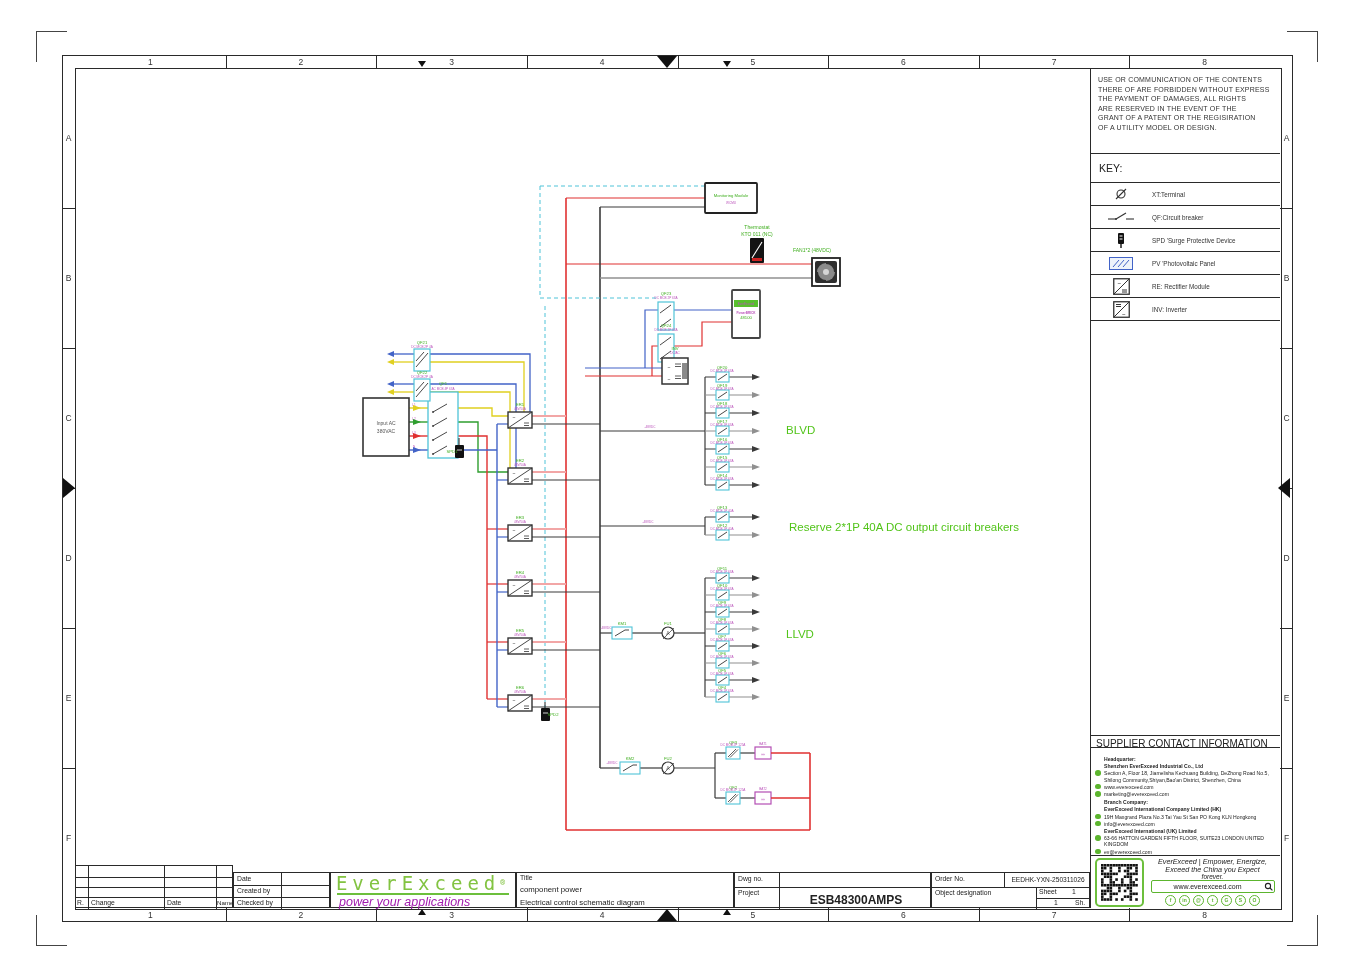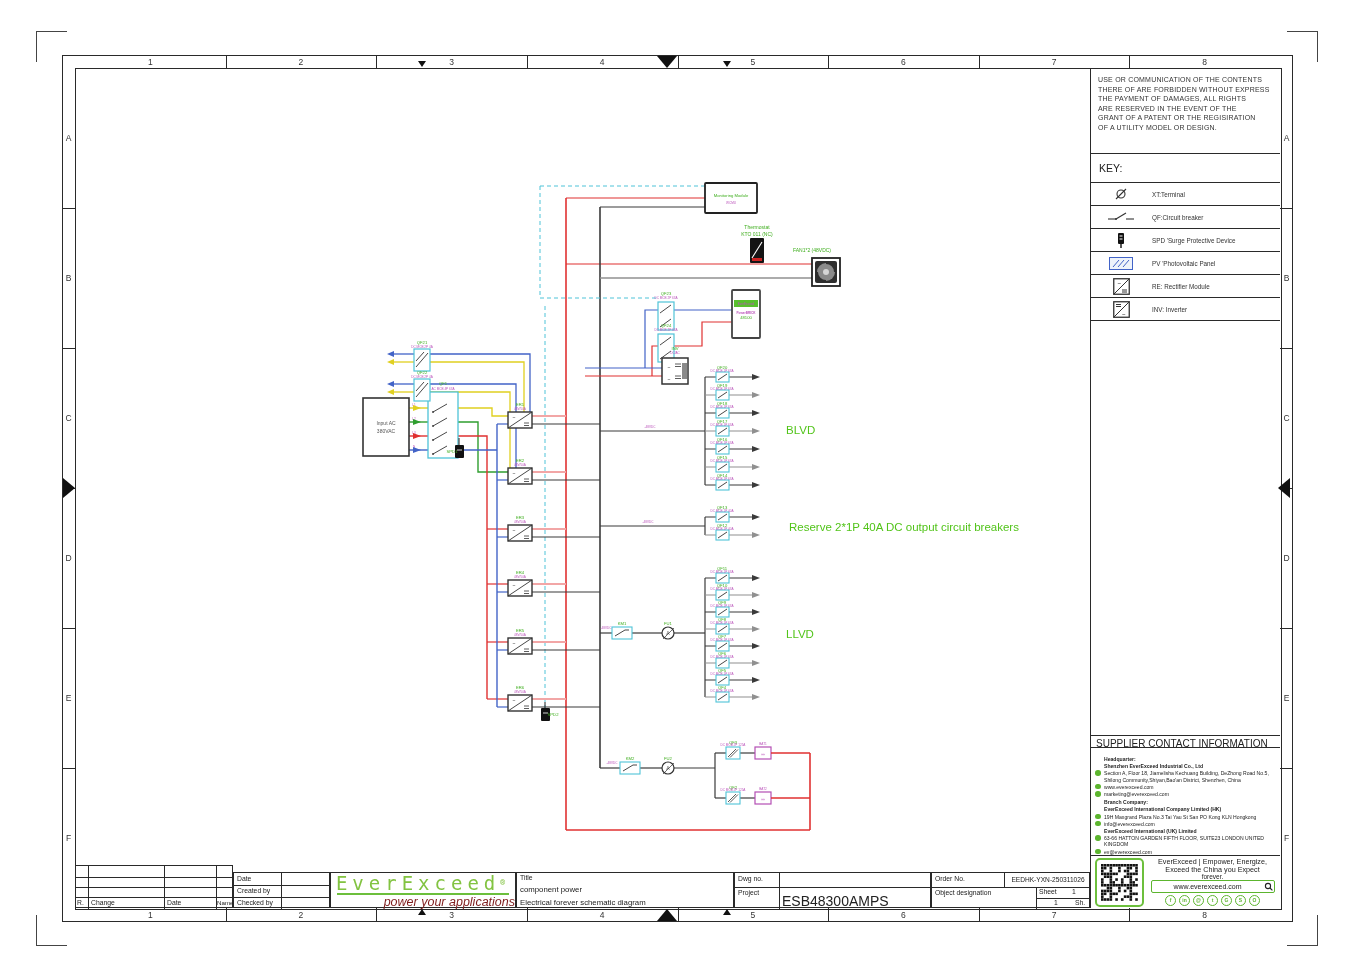--- a/index.html
+++ b/index.html
@@ -33,36 +33,36 @@
   .sline.hdr{font-weight:bold;margin-top:2px;}
   .sline.co{font-weight:bold;}
   .sline .dot{position:absolute;left:-9px;top:0px;width:5.5px;height:5.5px;border-radius:50%;
               background:#5cb52e;color:#fff;font-size:4px;text-align:center;line-height:5.5px;}
   
   .branding{left:1090px;top:855px;width:190px;height:53px;border-top:1px solid #2a2a2a;
             display:flex;align-items:center;box-sizing:border-box;padding:2px;}
   .qr-wrap{width:45px;height:45px;border:2px solid #6cbf3c;border-radius:5px;margin:0 3px;
            display:flex;align-items:center;justify-content:center;background:#fff;}
   .brand-right{flex:1;display:flex;flex-direction:column;align-items:center;}
-  .tagline{font-size:7.2px;line-height:7.6px;color:#222;text-align:left;white-space:nowrap;}
+  .tagline{font-size:7.2px;line-height:7.6px;color:#222;text-align:left;white-space:nowrap;font-style:italic;}
   .searchbar{margin-top:1px;width:122px;height:11px;border:1.5px solid #5cb52e;border-radius:2px;
              display:flex;align-items:center;background:#fff;}
   .searchbar .url{flex:1;text-align:center;font-size:7px;color:#222;}
   .socials{display:flex;gap:3px;margin-top:2px;}
   .soc{width:9px;height:9px;border-radius:50%;border:1px solid #5cb52e;color:#5cb52e;
        font-size:5px;line-height:9px;text-align:center;font-weight:bold;background:#fff;}
   
   .tb{box-sizing:border-box;border:1px solid #2a2a2a;position:absolute;background:#fff;}
   .tb-label{font-size:6.8px;color:#222;}
   .cell-line{position:absolute;background:#2a2a2a;}
   .logo-name{font-family:"DejaVu Sans Mono",monospace;font-size:19px;letter-spacing:5px;
              color:#82c341;text-align:center;line-height:20px;}
   .logo-reg{font-size:8px;color:#82c341;vertical-align:top;}
   .logo-rule{height:2px;background:#6cbf3c;margin:0 6px;}
-  .logo-slogan{font-style:italic;font-size:12.5px;color:#7f1d1d;text-align:right;padding-left:8px;line-height:15px;}
+  .logo-slogan{font-style:italic;font-size:12.5px;color:#a21caf;text-align:left;padding-left:8px;line-height:15px;}
   
   text{font-family:"Liberation Sans",sans-serif;}
   .sg{fill:#3fae1e;font-size:4.2px;text-anchor:middle;}
   .sg5{fill:#3fae1e;font-size:5px;text-anchor:middle;}
   .sm{fill:#bb55bb;font-size:3.1px;text-anchor:middle;}
   .sbig{fill:#52c41a;font-size:11.5px;}
   .sgrey{fill:#555;font-size:5px;text-anchor:middle;}
 </style>
 </head>
 <body>
@@ -385,29 +385,29 @@
     <span class="abs tb-label" style="left:3px;top:26px;">Checked by</span>
   </div>
   <div class="tb" style="left:330px;top:872px;width:186px;height:36px;">
     <div class="logo-name"><span>EverExceed</span><span class="logo-reg">®</span></div>
     <div class="logo-rule"></div>
     <div class="logo-slogan">power your applications</div>
   </div>
   <div class="tb" style="left:516px;top:872px;width:218px;height:36px;">
     <span class="abs tb-label" style="left:3px;top:1px;">Title</span>
     <span class="abs" style="left:3px;top:12px;font-size:7.8px;">component power</span>
-    <span class="abs" style="left:3px;top:25px;font-size:7.8px;">Electrical forever schematic diagram</span>
+    <span class="abs" style="left:3px;top:25px;font-size:7.8px;">Electrical control schematic diagram</span>
   </div>
   <div class="tb" style="left:734px;top:872px;width:197px;height:36px;">
     <div class="cell-line" style="left:0;top:14px;width:197px;height:1px;"></div>
     <div class="cell-line" style="left:44px;top:0;width:1px;height:36px;"></div>
     <span class="abs tb-label" style="left:3px;top:2px;">Dwg no.</span>
     <span class="abs tb-label" style="left:50px;top:2px;"></span>
     <span class="abs tb-label" style="left:3px;top:16px;">Project</span>
-    <span class="abs" style="left:47px;top:20px;width:148px;font-size:14px;">ESB48300AMPS</span>
+    <span class="abs" style="left:47px;top:20px;width:148px;text-align:center;font-size:12px;font-weight:bold;">ESB48300AMPS</span>
   </div>
   <div class="tb" style="left:931px;top:872px;width:159px;height:36px;">
     <div class="cell-line" style="left:0;top:14px;width:159px;height:1px;"></div>
     <div class="cell-line" style="left:72px;top:0;width:1px;height:14px;"></div>
     <div class="cell-line" style="left:104px;top:14px;width:1px;height:22px;"></div>
     <div class="cell-line" style="left:104px;top:25px;width:55px;height:1px;"></div>
     <span class="abs tb-label" style="left:3px;top:2px;">Order No.</span>
     <span class="abs" style="left:73px;top:3px;width:86px;text-align:center;font-size:6.6px;">EEDHK-YXN-250311026</span>
     <span class="abs tb-label" style="left:3px;top:16px;">Object designation</span>
     <span class="abs tb-label" style="left:107px;top:15px;">Sheet</span>

